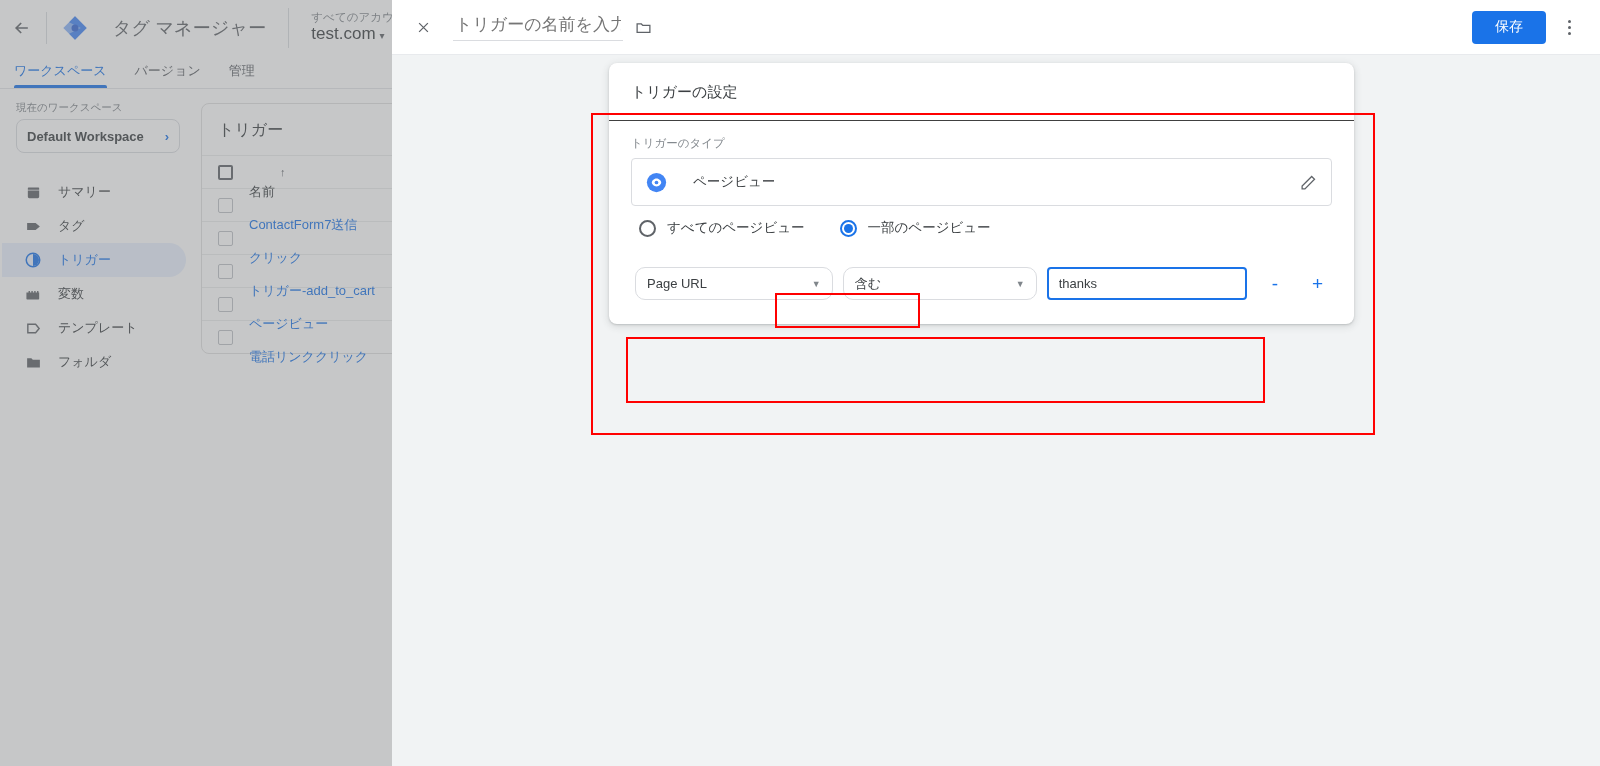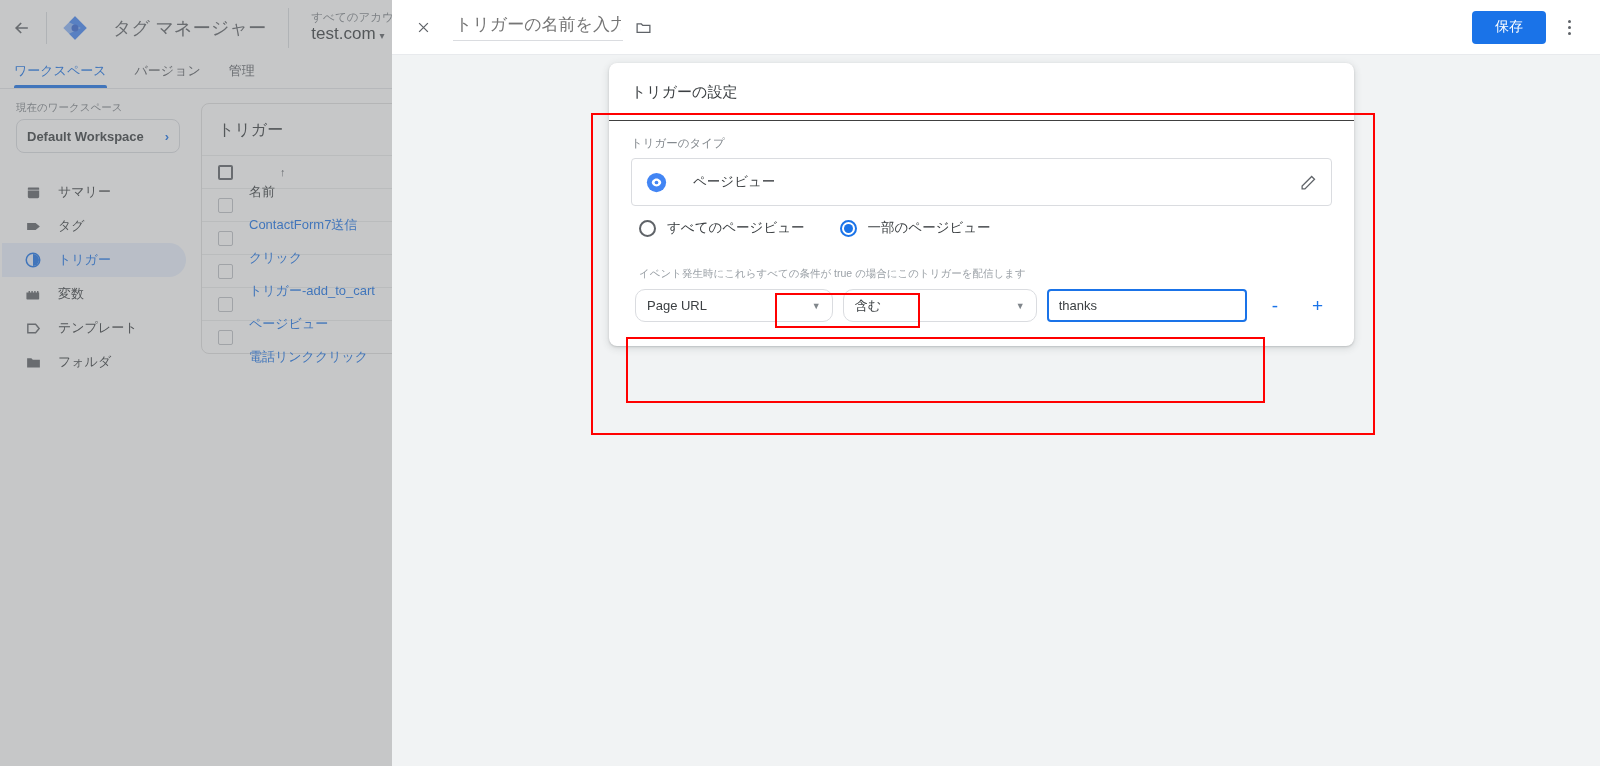--- a/index.html
+++ b/index.html
@@ -360,21 +360,20 @@
               <span class="radio"></span>
               <span class="radio-text">すべてのページビュー</span>
             </div>
             <div class="radio-opt second">
               <span class="radio on"></span>
               <span class="radio-text">一部のページビュー</span>
             </div>
           </div>
 
           <div class="cond-block">
-            <div class="cond-label">イベント発生時にこれらすべての条件が true の場合にこのトリガーを配信します</div>
             <div class="cond-row">
               <div class="sel var">
                 <span>Page URL</span>
                 <span class="sel-caret">▼</span>
               </div>
               <div class="sel op">
                 <span>含む</span>
                 <span class="sel-caret">▼</span>
               </div>
               <input class="val-input" type="text" value="thanks" style="">

